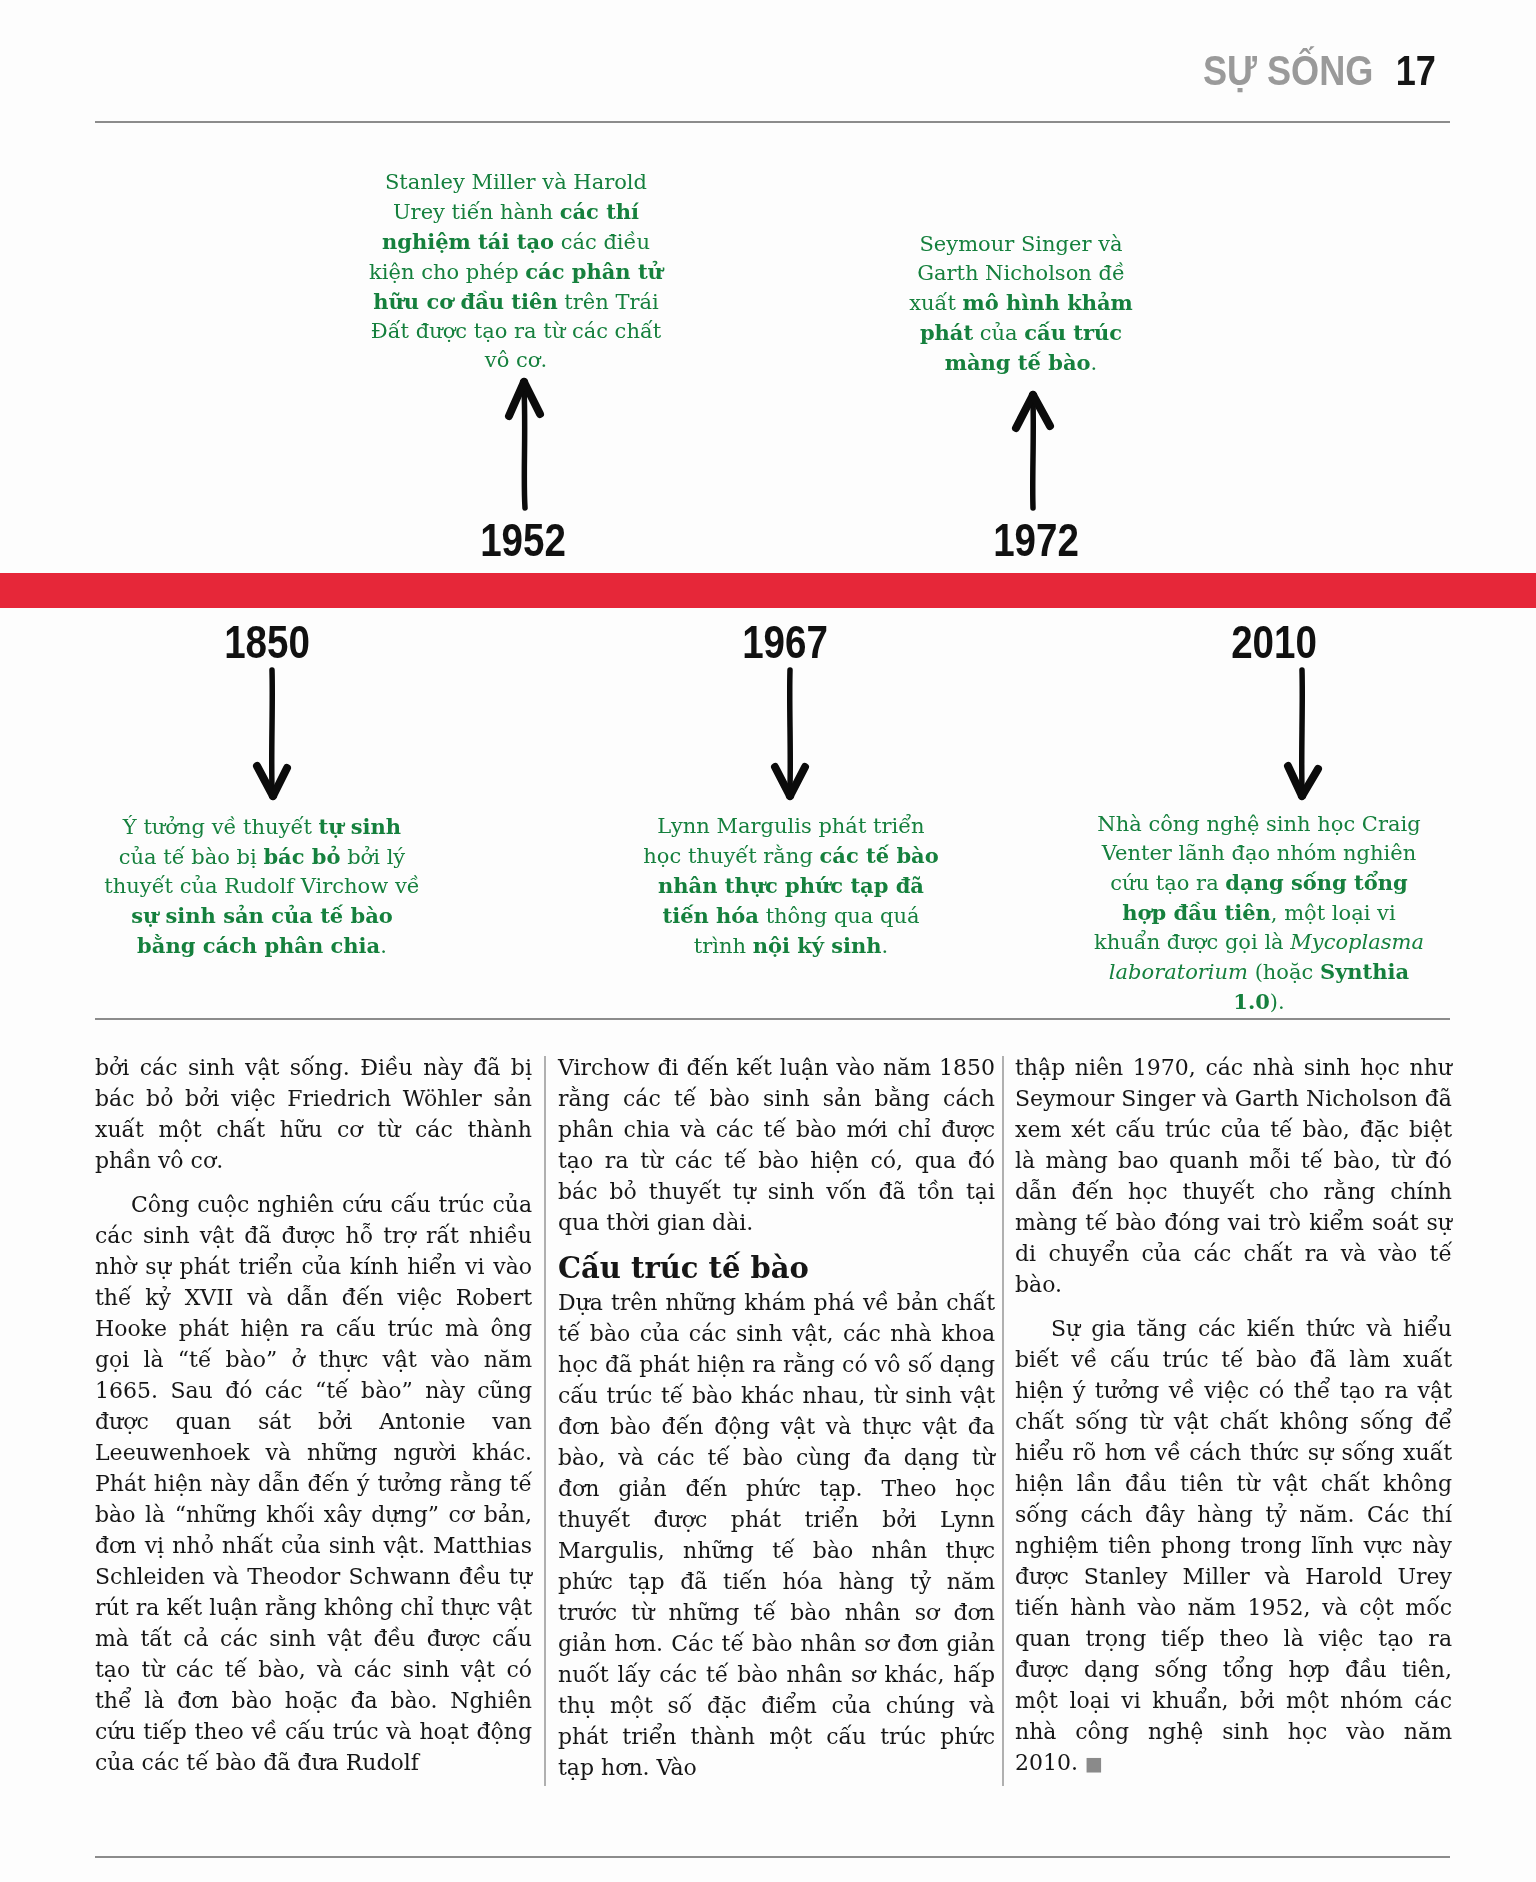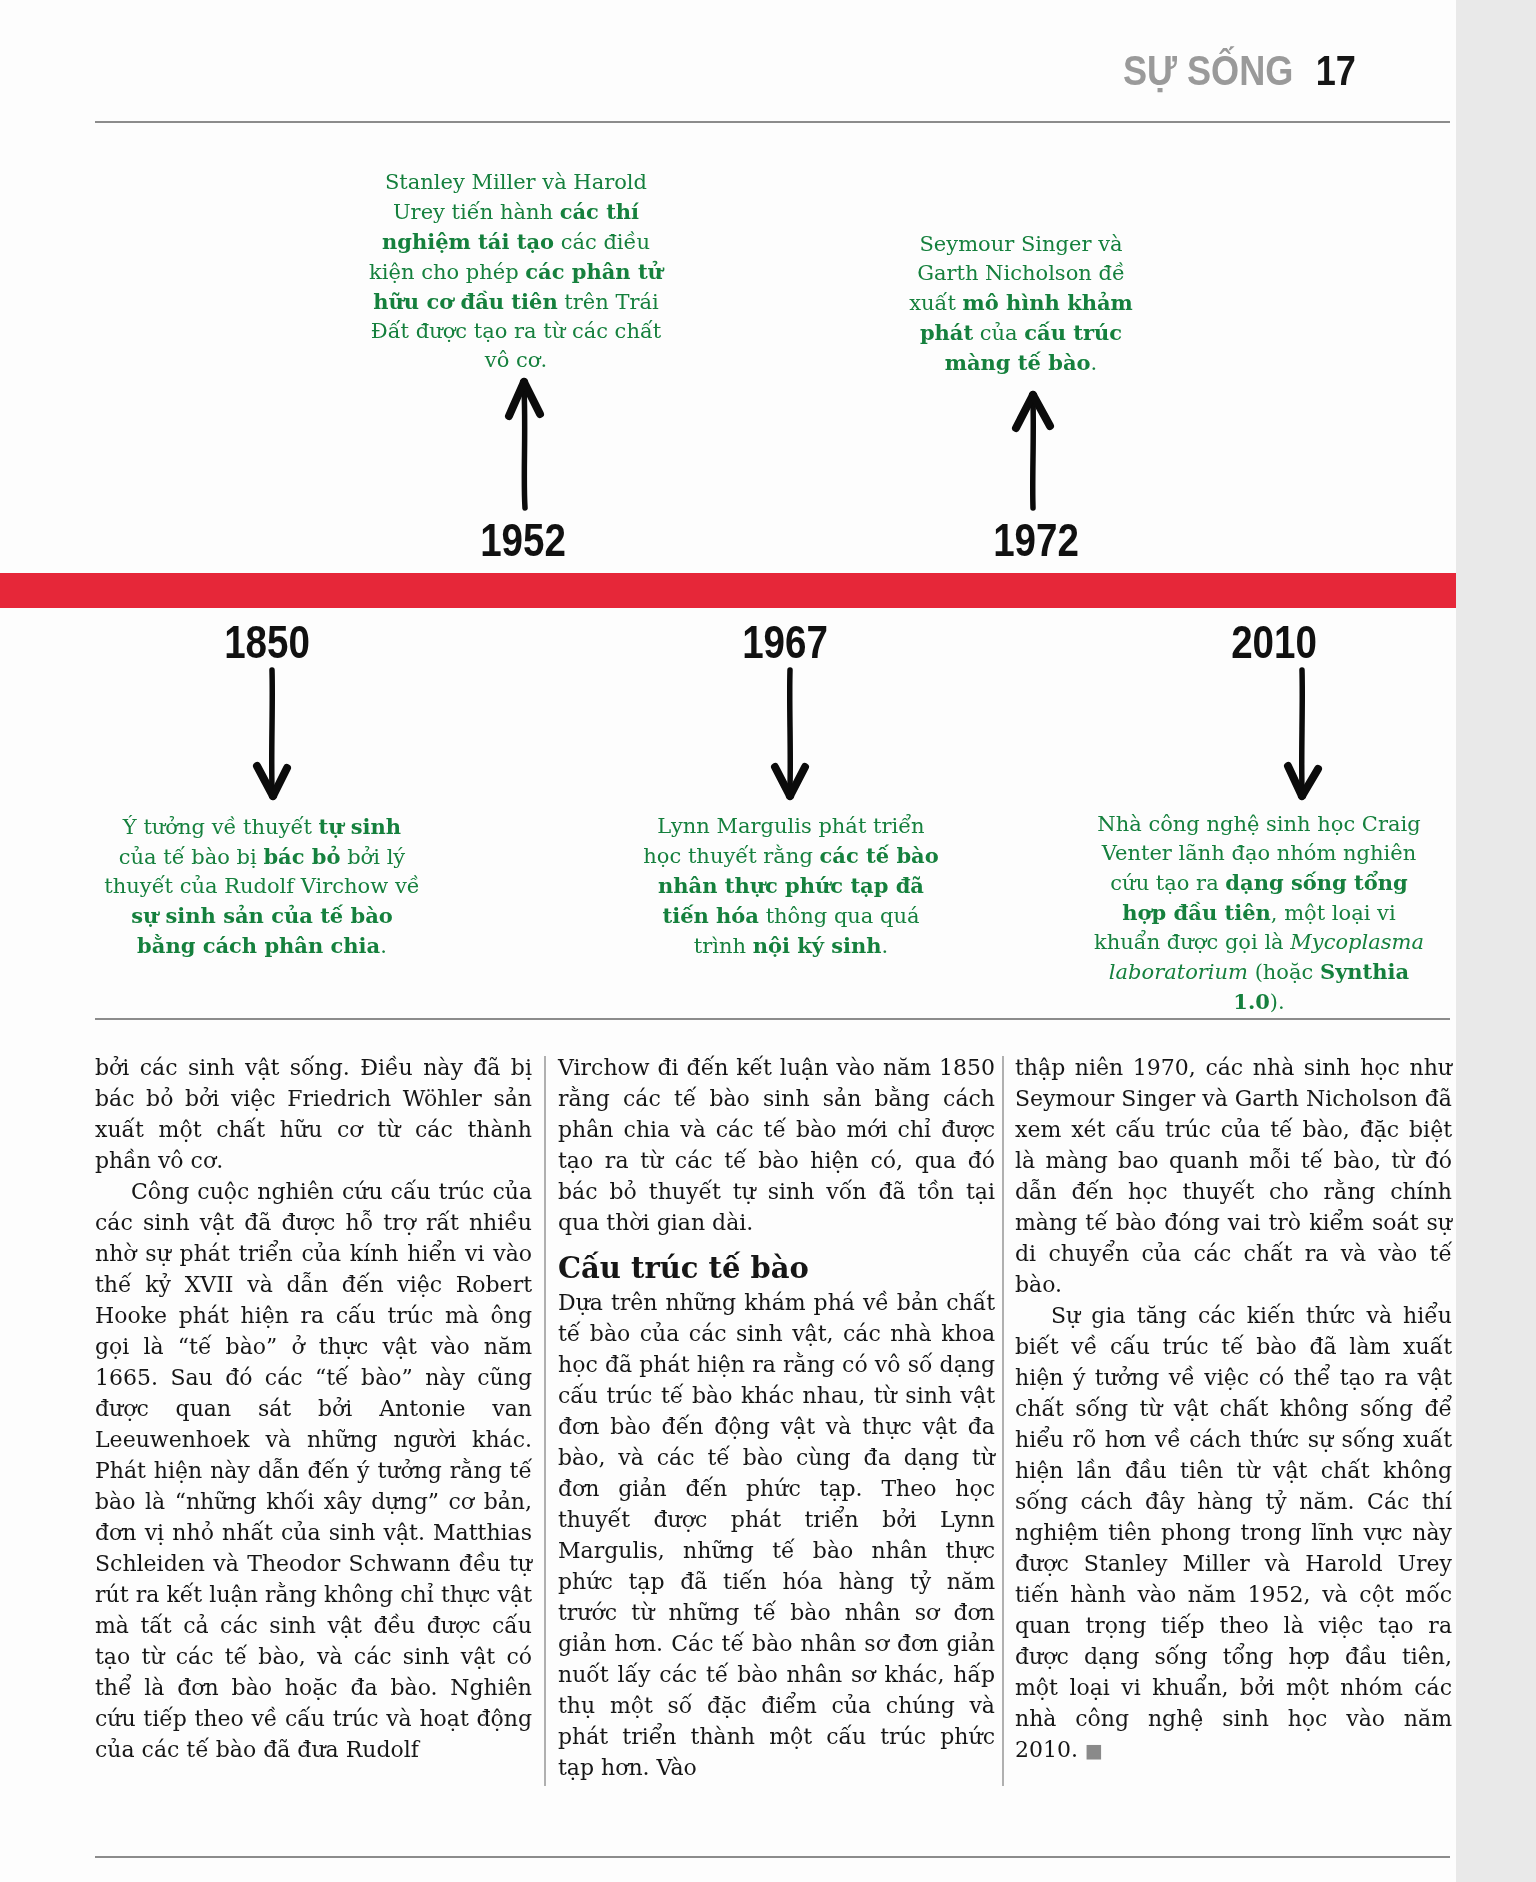--- a/index.html
+++ b/index.html
@@ -1,23 +1,22 @@
 <!DOCTYPE html>
 <html><head>
 <meta charset="utf-8">
 <style>
   html,body{margin:0;padding:0;background:#e9e9e9;}
   .page{
     position:relative;
-    width:1420px;height:1882px;
+    width:1536px;height:1882px;
     background:#fdfdfd;
     overflow:hidden;
     font-family:"DejaVu Serif", serif;
     color:#161616;
-    padding-left:36px;
   }
   
   .header{
     position:absolute;top:50px;right:100px;
     font-family:"Liberation Sans", sans-serif;
     font-weight:700;font-size:42px;line-height:1;
     transform:scaleX(0.86);transform-origin:100% 50%;
     white-space:nowrap;letter-spacing:0;
   }
   .header .section{color:#9a9a9a;margin-right:26px;}
@@ -43,21 +42,21 @@
   .arrow svg{display:block;}
   .arrow path{stroke:#0b0b0b;fill:none;stroke-linecap:round;}
   .shaft{stroke-width:5.5px;}
   .head{stroke-width:8px;}
   
   .col{
     position:absolute;top:1052px;width:437px;
     font-size:22px;line-height:31px;text-align:justify;
   }
   .col p{margin:0;}
-  .col p.indent{text-indent:36px;}
+  .col p.indent{text-indent:36px;margin-top:13px;}
   .col .heading{
     font-weight:bold;font-size:29px;
     margin:15px 0 3px 0;text-align:left;text-indent:0;
   }
   .col-div{position:absolute;top:1056px;height:730px;width:2px;background:#b0b0b0;}
   .endmark{color:#8a8a8a;font-size:19px;margin-left:7px;font-family:"DejaVu Sans", sans-serif;}
 </style>
 </head>
 <body>
 

